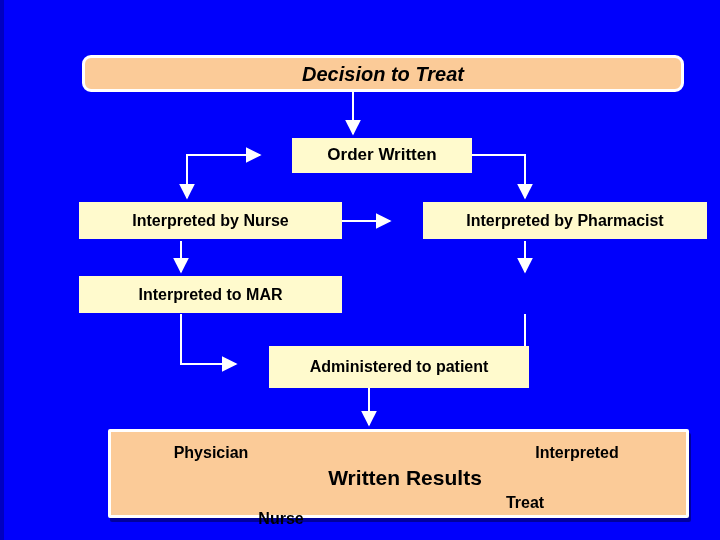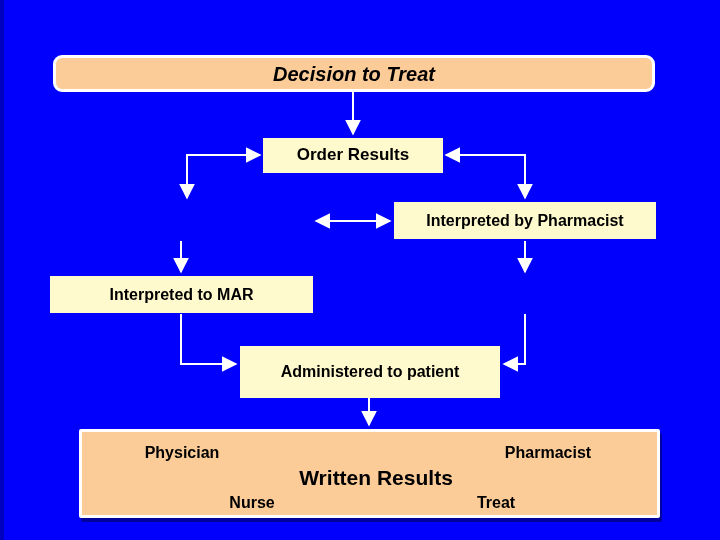--- a/index.html
+++ b/index.html
@@ -12,21 +12,21 @@
     font-family:"Liberation Sans", sans-serif;color:var(--ink);
     position:relative;
   }
   .slide{position:absolute;inset:0;}
   .left-edge{position:absolute;left:0;top:0;width:4px;height:540px;background:var(--bg-edge);}
   .connectors{position:absolute;left:0;top:0;width:720px;height:540px;}
   .connectors polyline,.connectors line{stroke:var(--line);stroke-width:2;fill:none;}
   .connectors marker path{fill:var(--line);}
   .box{
     position:absolute;display:flex;align-items:center;justify-content:center;
-    font-weight:bold;line-height:1.1;text-align:center;
+    font-weight:bold;line-height:1.1;text-align:center;margin-left:29px;
   }
   .cream{background:var(--cream);font-size:16px;}
   .peach{background:var(--peach);border:3px solid #FFFFFF;}
   .title-box{border-radius:9px;font-size:20px;font-style:italic;}
   .monitor-box{border-radius:2px;box-shadow:2px 4px 0 rgba(0,0,40,0.45);}
   .order{font-size:17px;}
   .m-label{position:absolute;transform:translateX(-50%);white-space:nowrap;font-weight:bold;padding-left:8px;}
   .m-role{font-size:16px;}
   .m-title{font-size:21px;}
 </style>
@@ -55,38 +55,41 @@
     <polyline points="181,314 181,364 236,364" marker-end="url(#ae)"></polyline>
     <polyline points="525,314 525,364 504,364" marker-end="url(#ae)"></polyline>
     <line x1="369" y1="386" x2="369" y2="425" marker-end="url(#ae)"></line>
   </svg>
 
   <div class="box peach title-box" style="left:53px;top:55px;width:596px;height:31px;">
     <span>Decision to Treat</span>
   </div>
 
   <div class="box cream order" style="left:263px;top:138px;width:180px;height:35px;">
-    <span>Order Results</span>
+    <span>Order Written</span>
   </div>
 
+  <div class="box cream" style="left:50px;top:202px;width:263px;height:37px;">
+    <span>Interpreted by Nurse</span>
+  </div>
 
-  <div class="box cream" style="left:394px;top:202px;width:262px;height:37px;">
+  <div class="box cream" style="left:394px;top:202px;width:284px;height:37px;">
     <span>Interpreted by Pharmacist</span>
   </div>
 
   <div class="box cream" style="left:50px;top:276px;width:263px;height:37px;">
     <span>Interpreted to MAR</span>
   </div>
 
 
-  <div class="box cream" style="left:240px;top:346px;width:260px;height:52px;">
+  <div class="box cream" style="left:240px;top:346px;width:260px;height:42px;">
     <span>Administered to patient</span>
   </div>
 
   <div class="box peach monitor-box" style="left:79px;top:429px;width:575px;height:83px;">
     <span class="m-label m-role" style="left:96px;top:12px;">Physician</span>
-    <span class="m-label m-role" style="left:462px;top:12px;">Pharmacist</span>
+    <span class="m-label m-role" style="left:462px;top:12px;">Interpreted</span>
     <span class="m-label m-title" style="left:290px;top:34px;">Written Results</span>
-    <span class="m-label m-role" style="left:166px;top:62px;">Nurse</span>
+    <span class="m-label m-role" style="left:166px;top:78px;">Nurse</span>
     <span class="m-label m-role" style="left:410px;top:62px;">Treat</span>
   </div>
 
 </div>
 
 </body></html>

